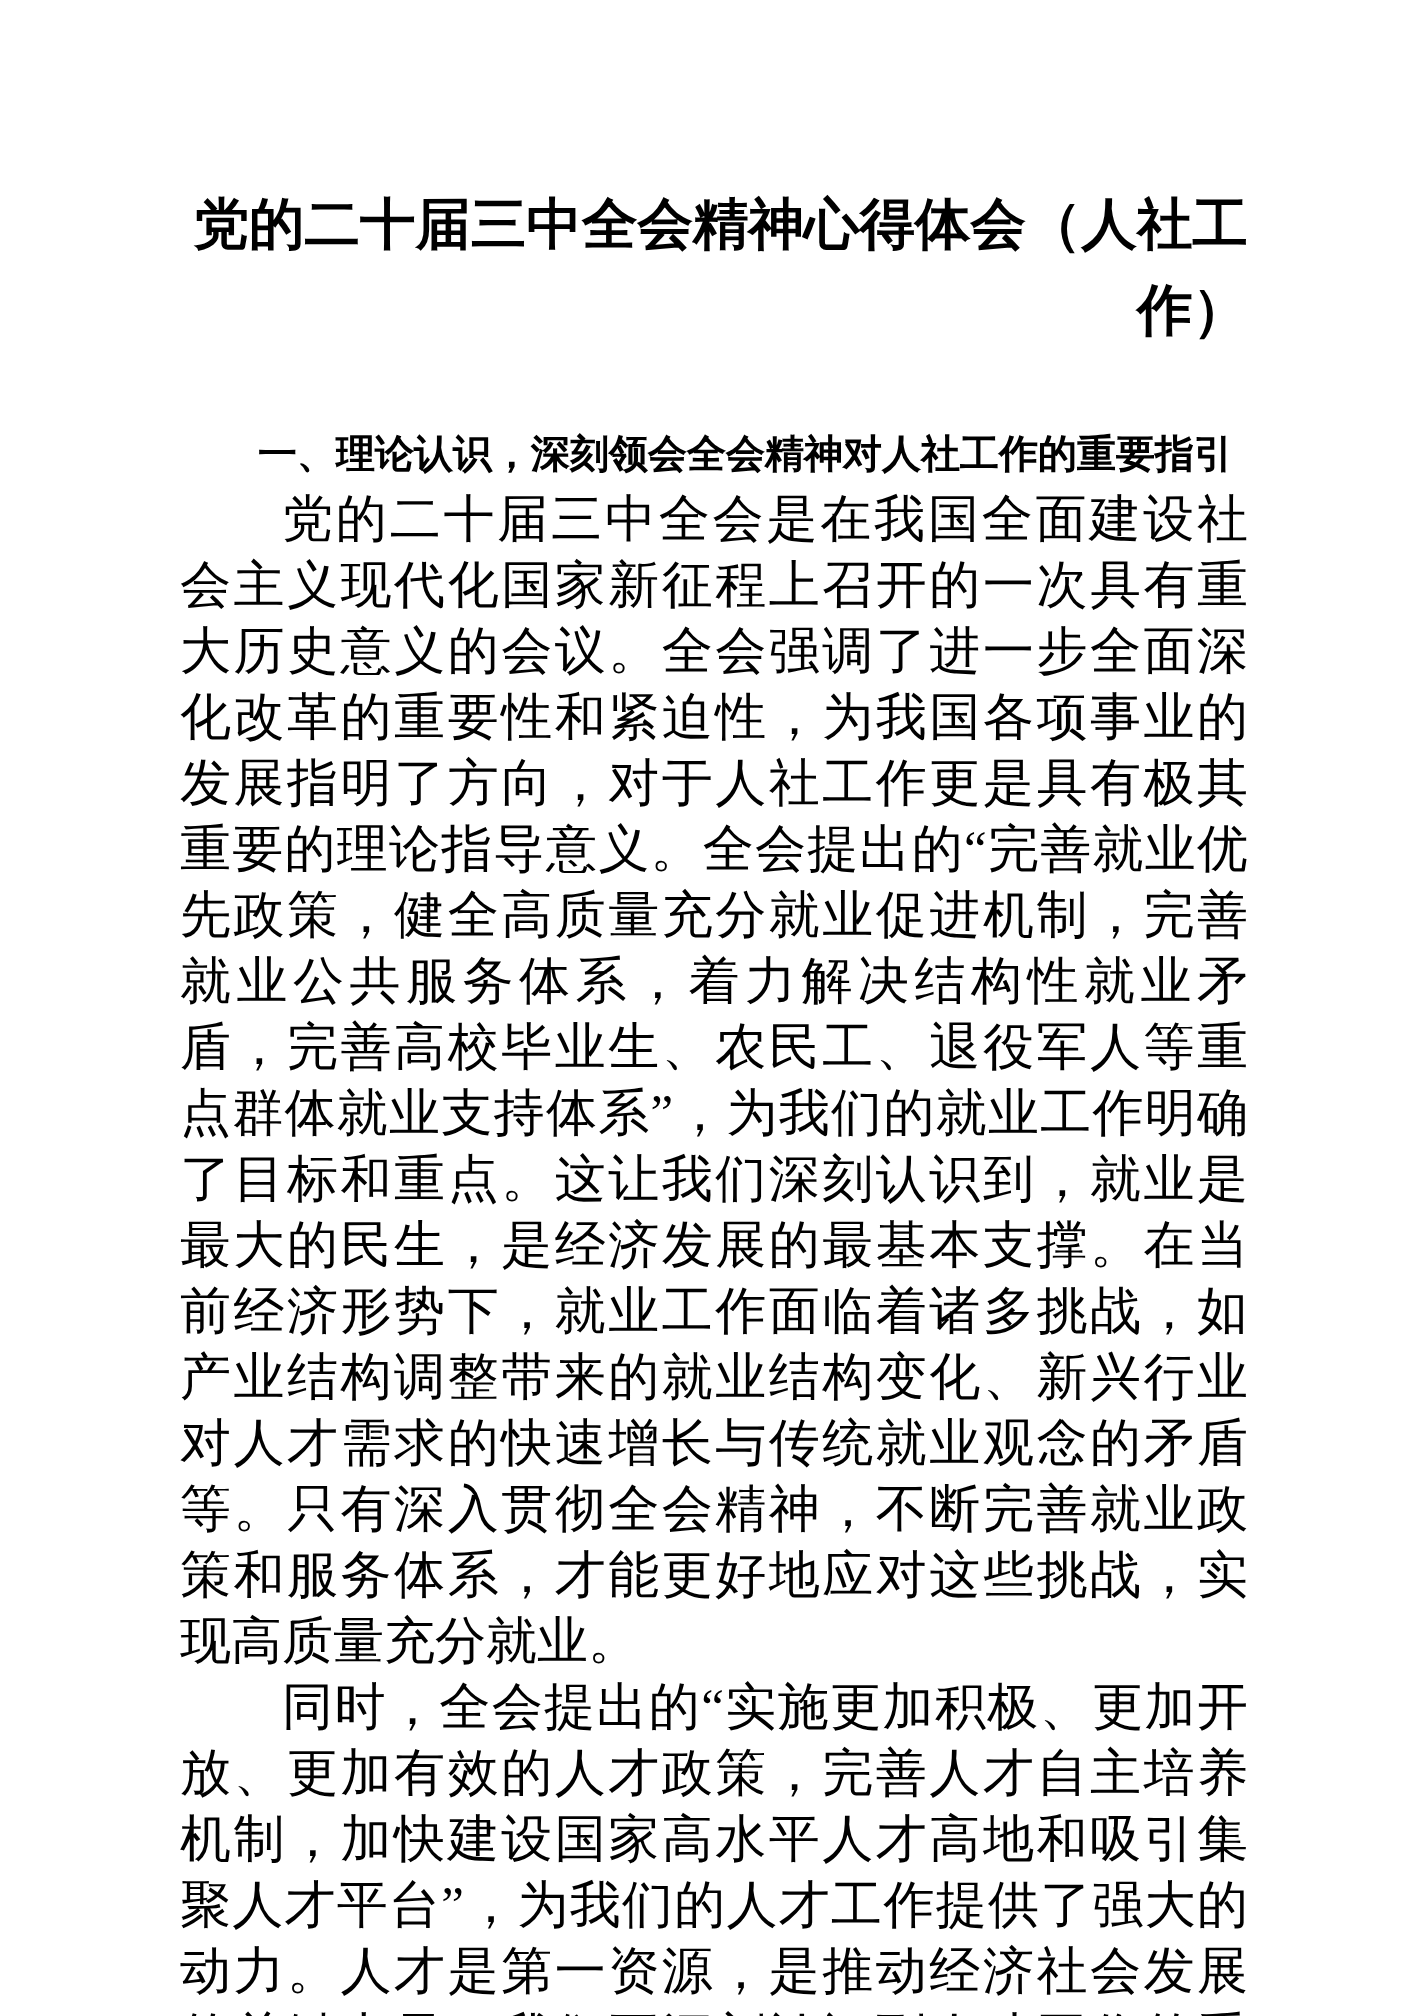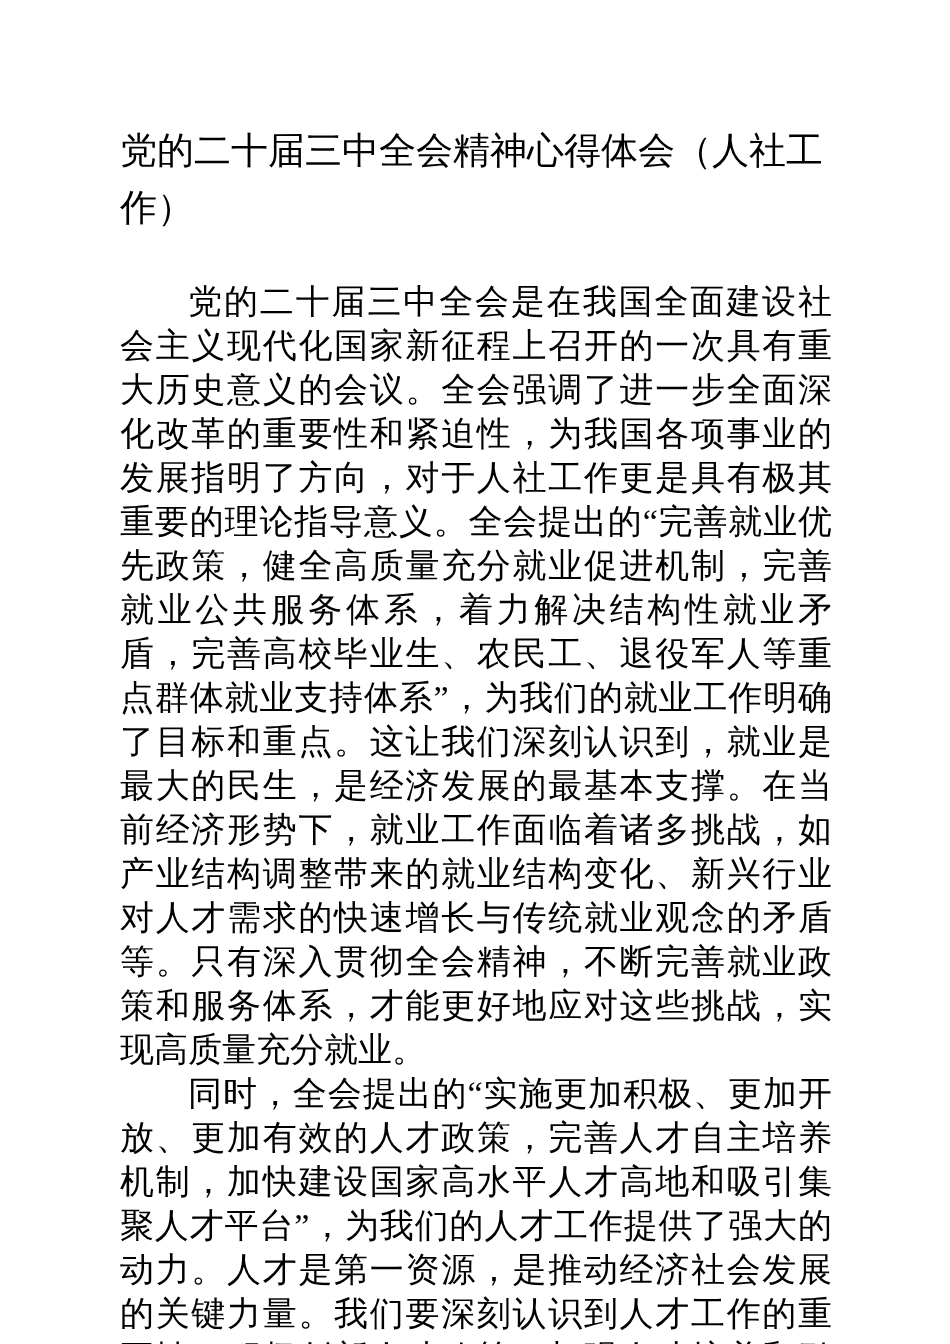--- a/index.html
+++ b/index.html
@@ -13,23 +13,23 @@
     box-sizing: border-box;
     padding: 122px 118px 0 120px;
     background: #ffffff;
     color: #000000;
     font-family: "Liberation Serif", "DejaVu Serif", serif;
     overflow: hidden;
   }
   .doc-title {
     margin: 0 0 44px 0;
     font-size: 37px;
-    font-weight: 400;
+    font-weight: 700;
     line-height: 57px;
-    text-align: left;
+    text-align: right;
     letter-spacing: 0;
     font-family: "Liberation Serif", "DejaVu Serif", serif;
   }
   .section-heading {
     margin: 0;
     font-size: 26px;
     font-weight: 700;
     line-height: 45px;
     text-indent: 2em;
     font-family: "Liberation Sans", "DejaVu Sans", sans-serif;
@@ -45,17 +45,18 @@
     word-break: break-all;
     font-family: "Liberation Serif", "DejaVu Serif", serif;
   }
 </style>
 </head>
 <body>
 
 <div class="page">
   <h1 class="doc-title">党的二十届三中全会精神心得体会（人社工作）</h1>
 
+  <p class="section-heading">一、理论认识，深刻领会全会精神对人社工作的重要指引</p>
 
   <p class="body-para">党的二十届三中全会是在我国全面建设社会主义现代化国家新征程上召开的一次具有重大历史意义的会议。全会强调了进一步全面深化改革的重要性和紧迫性，为我国各项事业的发展指明了方向，对于人社工作更是具有极其重要的理论指导意义。全会提出的“完善就业优先政策，健全高质量充分就业促进机制，完善就业公共服务体系，着力解决结构性就业矛盾，完善高校毕业生、农民工、退役军人等重点群体就业支持体系”，为我们的就业工作明确了目标和重点。这让我们深刻认识到，就业是最大的民生，是经济发展的最基本支撑。在当前经济形势下，就业工作面临着诸多挑战，如产业结构调整带来的就业结构变化、新兴行业对人才需求的快速增长与传统就业观念的矛盾等。只有深入贯彻全会精神，不断完善就业政策和服务体系，才能更好地应对这些挑战，实现高质量充分就业。</p>
 
   <p class="body-para">同时，全会提出的“实施更加积极、更加开放、更加有效的人才政策，完善人才自主培养机制，加快建设国家高水平人才高地和吸引集聚人才平台”，为我们的人才工作提供了强大的动力。人才是第一资源，是推动经济社会发展的关键力量。我们要深刻认识到人才工作的重要性，积极创新人才政策，加强人才培养和引进，为经济社会的发展提供坚实的人才保障。</p>
 </div>
 
 </body></html>

